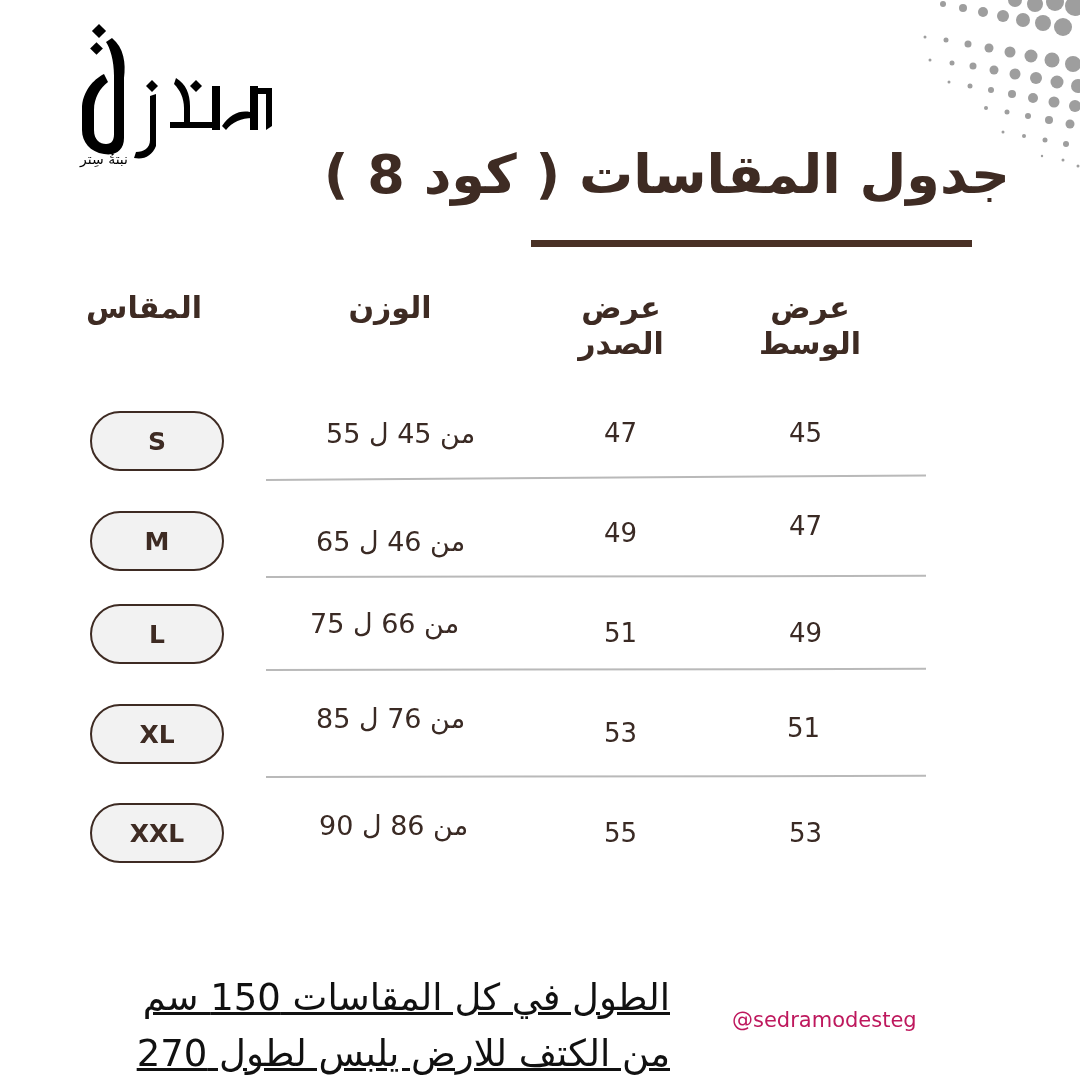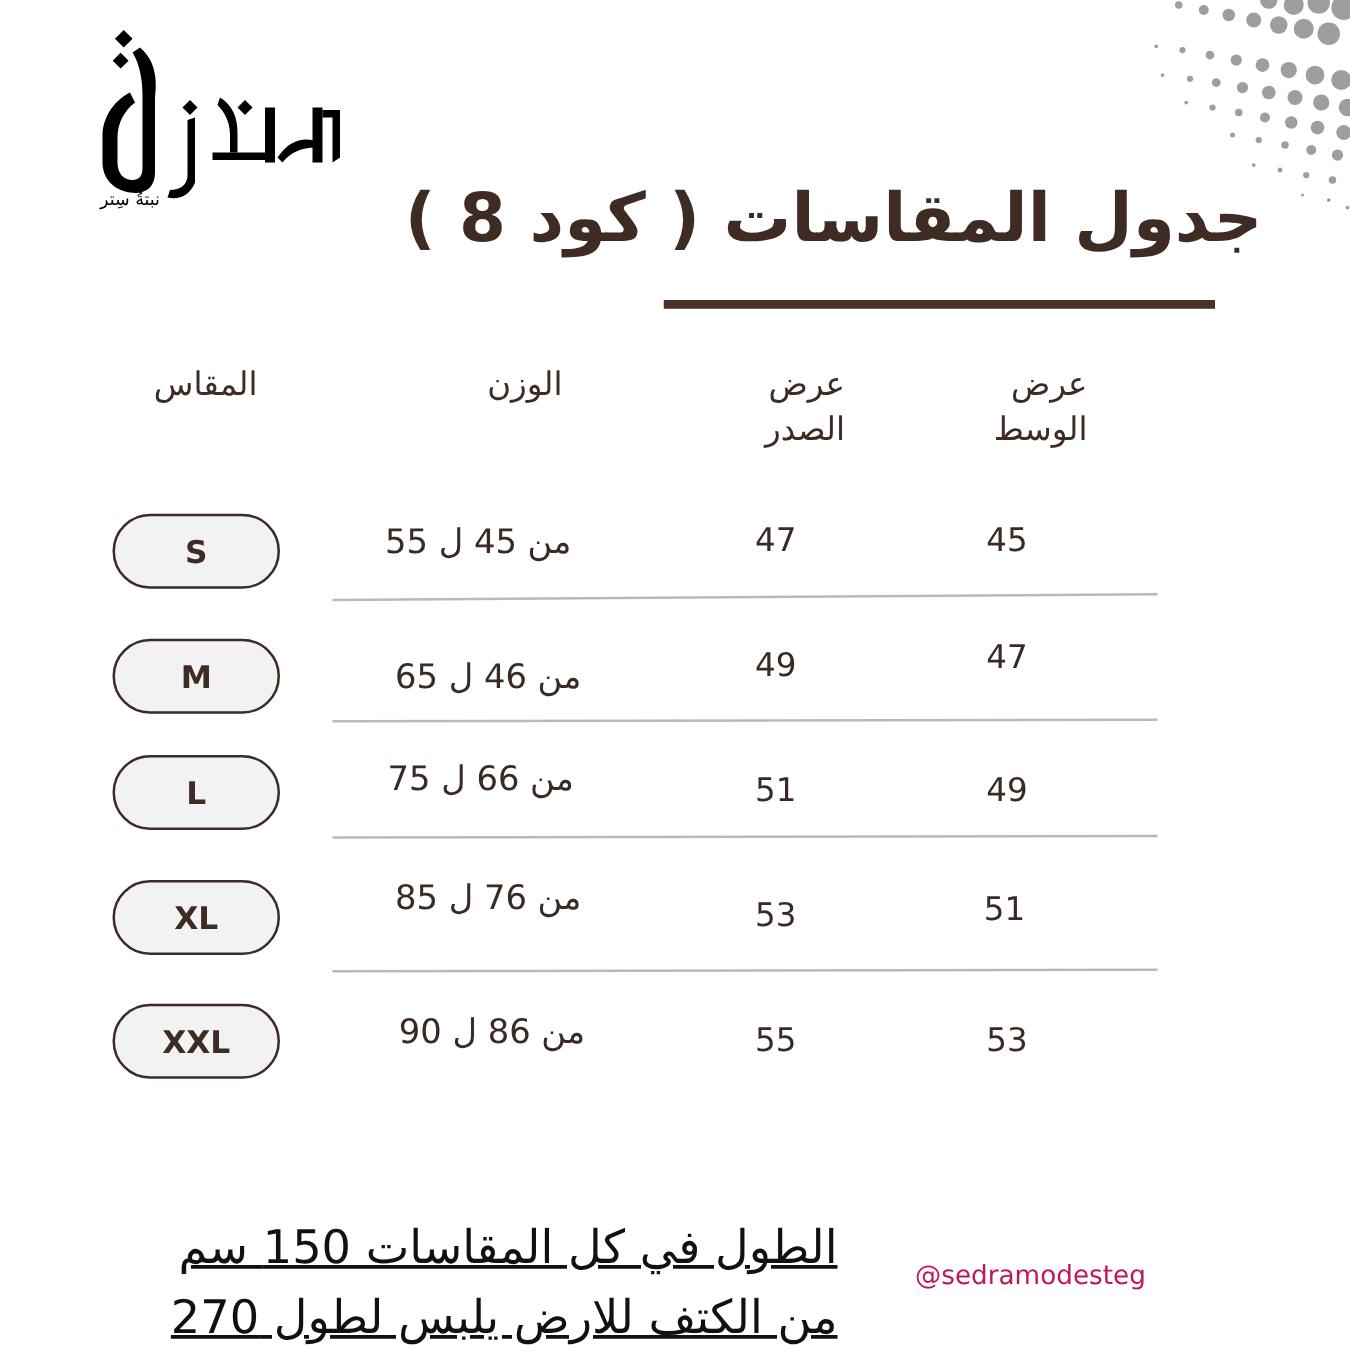--- a/index.html
+++ b/index.html
@@ -3,21 +3,21 @@
 <meta charset="utf-8">
 <style>
   html, body { margin:0; padding:0; }
   body { width:1080px; height:1080px; background:#ffffff; position:relative; overflow:hidden;
          font-family:"DejaVu Sans", sans-serif; color:#3b2a24; }
   .halftone { position:absolute; right:0; top:0; width:230px; height:180px; }
   .logo { position:absolute; left:72px; top:18px; width:215px; height:150px; }
   .title { position:absolute; right:70px; top:140px; font-size:54px; font-weight:700; color:#3e2b23;
            direction:rtl; white-space:nowrap; letter-spacing:0px; line-height:70px; }
   .title-rule { position:absolute; left:531px; top:240px; width:441px; height:7px; background:#4a3125; }
-  .col-head { position:absolute; font-size:26px; font-weight:400; color:#3e2b23; text-align:right;
+  .col-head { position:absolute; font-size:30px; font-weight:700; color:#3e2b23; text-align:center;
               direction:rtl; line-height:36px; }
   .size-pill { position:absolute; left:90px; width:134px; height:60px; border:2.5px solid #3e2b23;
                border-radius:32px; background:#f2f2f2; display:flex; align-items:center; justify-content:center;
                font-size:25px; font-weight:700; color:#3e2b23; box-sizing:border-box; }
   .cell { position:absolute; font-size:27px; color:#3a2a24; direction:rtl; white-space:nowrap; }
   .num { position:absolute; font-size:26px; color:#3a2a24; }
   .row-rule { position:absolute; left:266px; width:660px; height:2px; background:#b9b9b9; transform-origin:left center; }
   .footnote { position:absolute; right:410px; top:970px; font-size:37px; color:#111; direction:rtl;
               line-height:56px; text-align:right; white-space:nowrap;text-decoration:underline; }
   .handle { position:absolute; left:732px; top:1008px; font-size:21px; color:#be185d; }
@@ -104,21 +104,21 @@
 <div class="col-head" style="left:566px; top:290px; width:110px;">
   <div>عرض</div>
   <div>الصدر</div>
 </div>
 <div class="col-head" style="left:750px; top:290px; width:120px;">
   <div>عرض</div>
   <div>الوسط</div>
 </div>
 
 <div class="size-pill" style="top:411px;">S</div>
-<div class="cell" style="left:308px; top:418px;">من 45 ل 55</div>
+<div class="cell" style="left:326px; top:418px;">من 45 ل 55</div>
 <div class="num" style="left:604px; top:418px;">47</div>
 <div class="num" style="left:789px; top:418px;">45</div>
 <div class="row-rule" style="top:479px; transform:rotate(-0.4deg);"></div>
 
 <div class="size-pill" style="top:511px;">M</div>
 <div class="cell" style="left:316px; top:526px;">من 46 ل 65</div>
 <div class="num" style="left:604px; top:518px;">49</div>
 <div class="num" style="left:789px; top:511px;">47</div>
 <div class="row-rule" style="top:576px; transform:rotate(-0.1deg);"></div>
 

